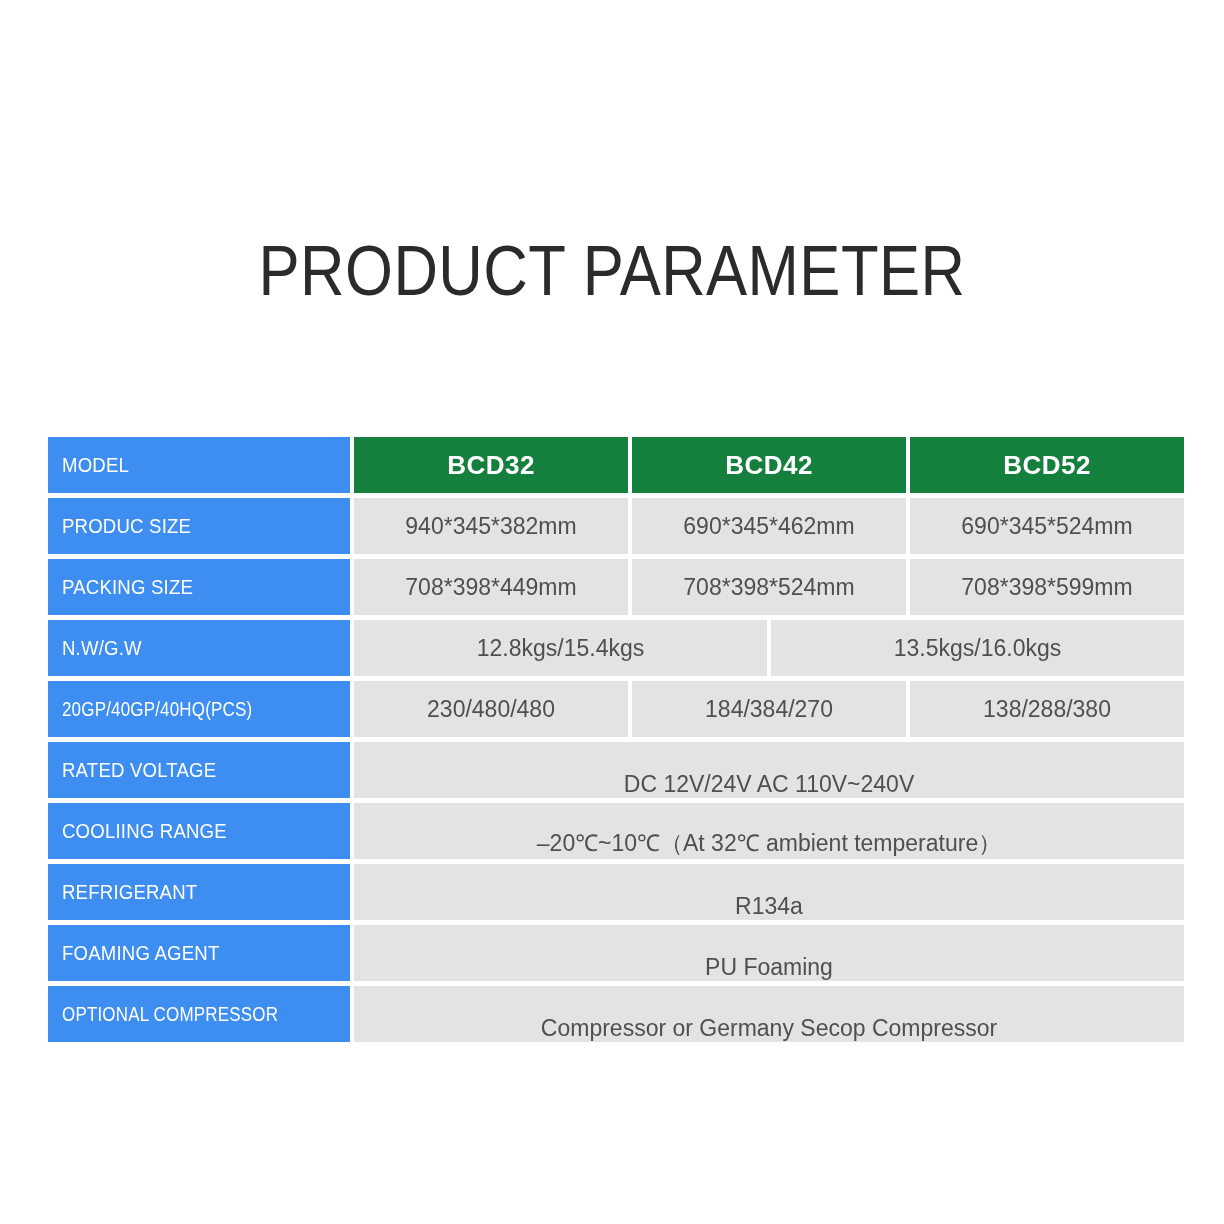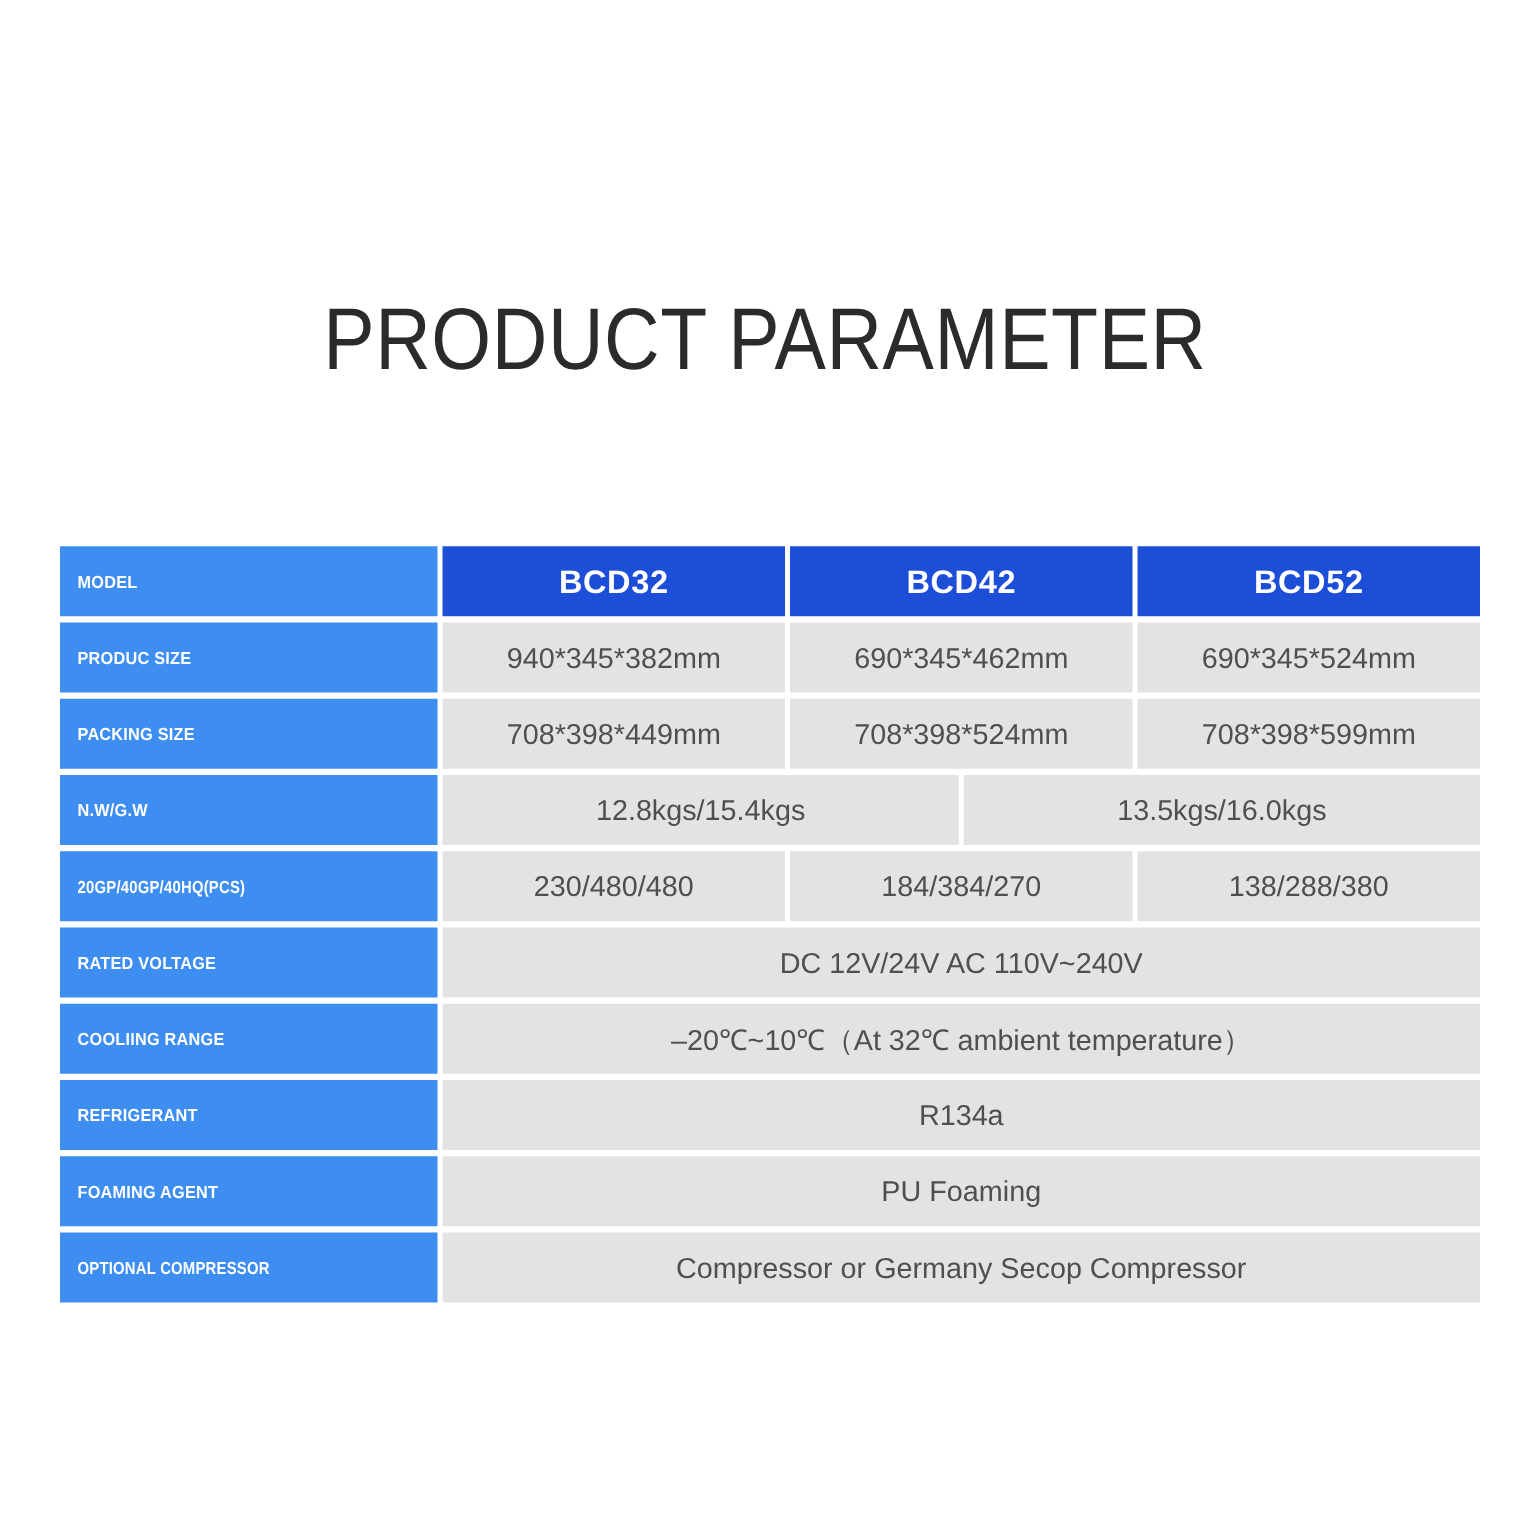--- a/index.html
+++ b/index.html
@@ -56,22 +56,22 @@
   }
 
   .label-cell {
     flex: 0 0 302px;
     background: #3d8ef0;
     color: #ffffff;
     display: flex;
     align-items: center;
     padding-left: 14px;
     box-sizing: border-box;
-    font-size: 14px;
-    font-weight: 700;
+    font-size: 20px;
+    font-weight: 400;
     letter-spacing: 0.2px;
     white-space: nowrap;
     transform-origin: left center;
   }
   .label-cell > span {
     display: inline-block;
     transform: scaleX(0.93);
     transform-origin: left center;
   }
   .label-cell.tight > span {
@@ -85,29 +85,30 @@
     display: flex;
     align-items: center;
     justify-content: center;
     box-sizing: border-box;
     font-size: 23px;
     font-weight: 400;
     white-space: nowrap;
   }
 
   .data-cell.header {
-    background: #1d4ed8;
+    background: #15803d;
     color: #ffffff;
     font-size: 26px;
     font-weight: 700;
     letter-spacing: 0.5px;
   }
 
   .data-cell.span3 {
     flex: 1 1 100%;
+    align-items: flex-end;
   }
 
   .data-cell > span {
     display: inline-block;
   }
 </style>
 </head>
 <body>
 
 <div id="page">

